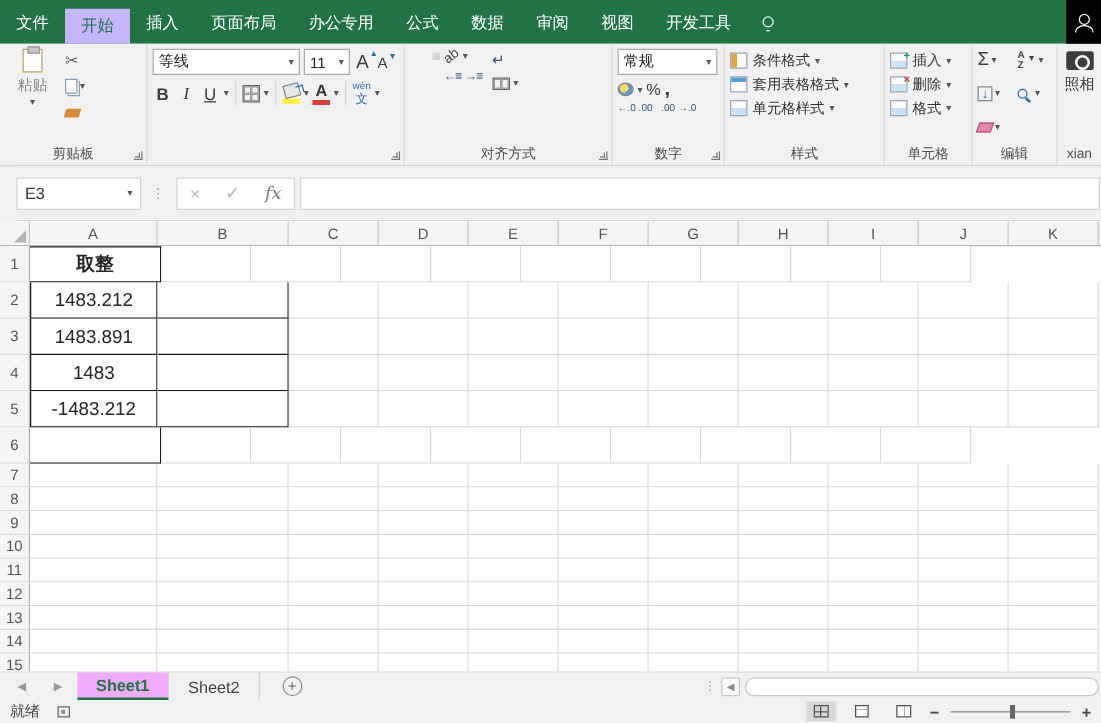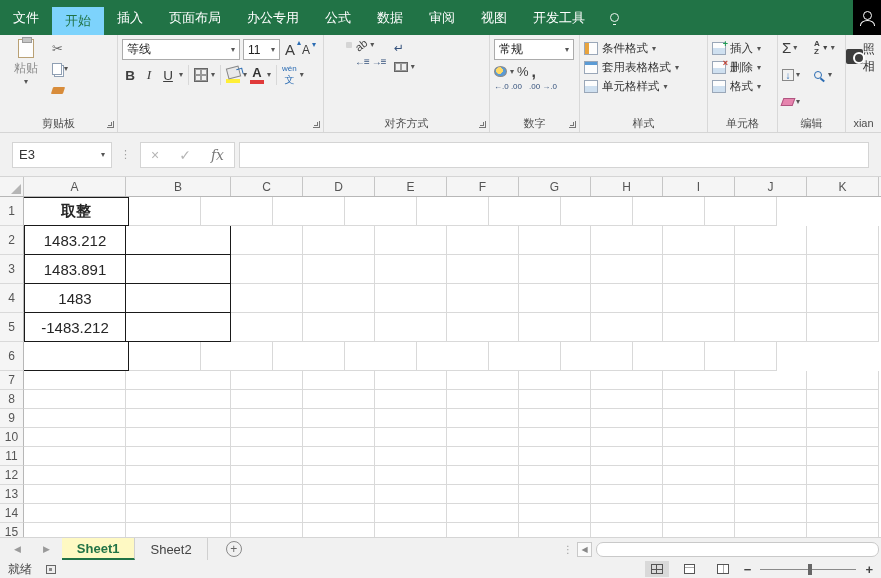--- a/index.html
+++ b/index.html
@@ -2,21 +2,21 @@
 <html><head>
 <meta charset="utf-8">
 <style>
 * { margin:0; padding:0; box-sizing:border-box; }
 html,body { width:881px; height:578px; overflow:hidden;
   font-family:"Liberation Sans","DejaVu Sans",sans-serif; background:#f1f1f1; }
 
 
 .tabbar { height:35px; background:#217346; display:flex; align-items:stretch; color:#fff; }
 .tab { display:flex; align-items:center; padding:0 13px; font-size:13px; cursor:default; }
-.tab.active { background:#7dd3fc; color:#217346; align-self:flex-end; height:28px;font-family:Liberation Mono, monospace; }
+.tab.active { background:#c4b5fd; color:#217346; align-self:flex-end; height:28px;font-family:Liberation Mono, monospace; }
 .tellme { display:flex; align-items:center; gap:7px; padding:0 12px; font-size:13px; color:#eef5f0; }
 .bulb { width:9px; height:9px; border:1.4px solid #eef5f0; border-radius:50%; position:relative; }
 .bulb:after { content:""; position:absolute; left:2px; bottom:-4px; width:3px; height:3px; border-bottom:1.4px solid #eef5f0; }
 .spacer { flex:1; }
 .sharebox { width:28px; background:#000; display:flex; align-items:center; justify-content:center; }
 .person { width:16px; height:16px; position:relative; overflow:hidden; }
 .person:before { content:""; position:absolute; left:4px; top:1px; width:7px; height:7px; border:1.5px solid #fff; border-radius:50%; }
 .person:after { content:""; position:absolute; left:1px; top:10px; width:13px; height:9px; border:1.5px solid #fff; border-radius:50% 50% 0 0; }
 
 
@@ -96,21 +96,21 @@
 .mag { width:8px; height:8px; border:1.5px solid #2b6cb3; border-radius:50%; position:relative; }
 .mag:after { content:""; position:absolute; right:-4px; bottom:-3px; width:5px; height:1.5px; background:#2b6cb3; transform:rotate(40deg); }
 .eraser { width:12px; height:8px; background:#e684ae; border:1px solid #b05580; transform:skewX(-20deg); }
 
 
 .camgroup { display:flex; flex-direction:column; align-items:center; font-size:12px; color:#333; padding-top:6px; }
 .camicon { width:22px; height:15px; background:#3d3d3d; border-radius:2px; position:relative; margin-bottom:3px; }
 .camicon:after { content:""; position:absolute; left:7px; top:3px; width:8px; height:8px; border:2px solid #fff; border-radius:50%; }
 
 
-.fbar { height:44px; background:#f1f1f1; border-bottom:1px solid #d5d5d5; display:flex; align-items:center; padding:0 12px; }
+.fbar { height:44px; background:#f1f1f1; border-bottom:1px solid #d5d5d5; display:flex; align-items:center; padding:0 1px;margin-left:12px; }
 .namebox { width:100px; height:26px; background:#fff; border:1px solid #d4d4d4; display:flex; align-items:center; font-size:13px; color:#333; padding:0 6px; justify-content:space-between; }
 .fdots { color:#a0a0a0; font-size:11px; margin:0 8px; letter-spacing:1px; }
 .fbtns { height:26px; background:#fff; border:1px solid #d4d4d4; display:flex; align-items:center; padding:0 10px; gap:20px; margin-right:4px; }
 .fbtn { color:#b5b5b5; font-size:14px; }
 .fx { font-family:"DejaVu Serif","Liberation Serif",serif; font-style:italic; color:#7a7a7a; font-size:14px; }
 .finput { flex:1; height:26px; background:#fff; border:1px solid #d4d4d4; }
 
 
 .gridwrap { height:360px; background:#fff; overflow:hidden; position:relative; }
 .ghead { display:flex; height:20px; background:#f5f5f5; border-bottom:1px solid #b7b7b7; }
@@ -122,21 +122,21 @@
 .cell { border-right:1px solid #d9d9d9; border-bottom:1px solid #d9d9d9; font-size:15px; color:#262626; display:flex; align-items:center; justify-content:center; flex:0 0 auto; background:#fff; }
 .cell.tbl { border-right:1px solid #1a1a1a; border-bottom:1px solid #1a1a1a; }
 .cell.tbl-left { border-left:1px solid #1a1a1a; }
 .cell.tbl-top { border-top:1px solid #1a1a1a; }
 .cell.bold { font-weight:bold; }
 
 
 .sheetbar { height:23px; background:#f1f1f1; border-top:1px solid #d5d5d5; display:flex; align-items:stretch; font-size:13px; }
 .snav { display:flex; align-items:center; gap:22px; padding:0 12px 0 14px; color:#9a9a9a; font-size:9px; }
 .stab { display:flex; align-items:center; padding:0 15px; color:#444; border-right:1px solid #d0d0d0; }
-.stab.active { background:#fef9c3; color:#217346; font-weight:bold; border-bottom:2px solid #217346; border-right:1px solid #d0d0d0; }
+.stab.active { background:#f0abfc; color:#217346; font-weight:bold; border-bottom:2px solid #217346; border-right:1px solid #d0d0d0; }
 .addsheet { width:16px; height:16px; border:1px solid #8a8a8a; border-radius:50%; color:#666; font-size:12px; line-height:14px; text-align:center; align-self:center; margin-left:18px; }
 .hscroll { flex:1; display:flex; align-items:center; justify-content:flex-end; gap:4px; padding-right:2px; }
 .hdots { color:#a0a0a0; font-size:10px; }
 .harrow { width:15px; height:15px; border:1px solid #c9c9c9; background:#fafafa; color:#888; font-size:8px; display:flex; align-items:center; justify-content:center; }
 .htrack { width:283px; height:15px; background:#fff; border:1px solid #c9c9c9; border-radius:7px; }
 
 
 .statusbar { height:18px; background:#f1f1f1; display:flex; align-items:center; font-size:12px; color:#444; padding:0 8px; gap:14px; }
 .macroicon { width:10px; height:9px; border:1px solid #666; background:#eee; position:relative; }
 .macroicon:after { content:""; position:absolute; left:2px; top:2px; width:3px; height:3px; background:#888; }
@@ -367,21 +367,21 @@
         </div>
       <div class="ebtn">
           <span class="eraser"></span>
           <span class="dd">▾</span>
         </div>
     </div>
     <div class="glabel">编辑</div>
   </div>
 
   <div class="group camgroup" style="flex:1;border-right:none">
-    <div style="display:flex;flex-direction:row;align-items:center">
+    <div style="display:flex;flex-direction:column;align-items:center">
       <span class="camicon"></span>
       <span>照相</span>
     </div>
     <div class="glabel" style="margin-top:auto">xian</div>
   </div>
 </div>
 
 <div class="fbar">
   <div class="namebox">
     <span>E3</span>

